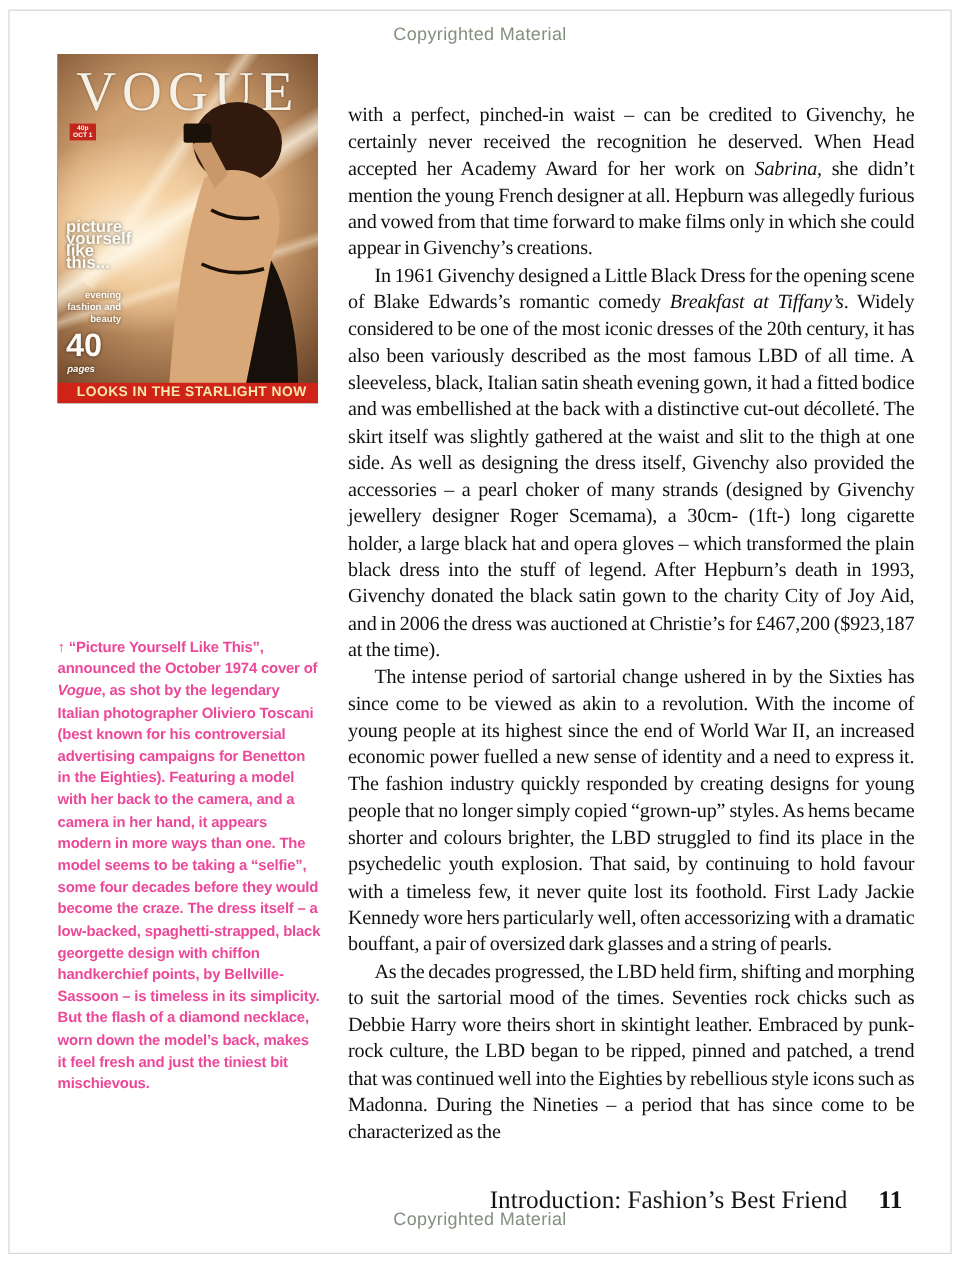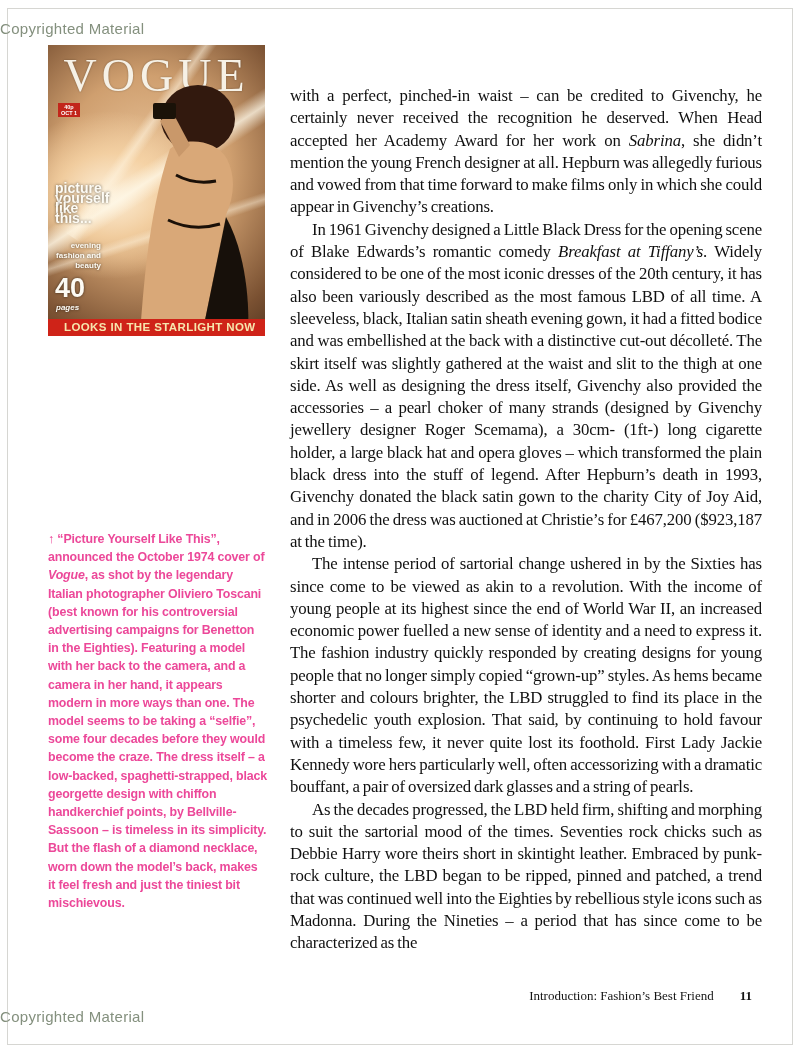--- a/index.html
+++ b/index.html
@@ -5,21 +5,21 @@
   * { margin:0; padding:0; box-sizing:border-box; }
   html,body { background:#ffffff; }
   body {
     width:800px; height:1051px; position:relative; overflow:hidden;
     font-family:"Liberation Serif", serif; color:#111;
   }
   .sheet { position:absolute; inset:0; background:#fff; }
   .frame { position:absolute; inset:8px 7px 6px 7px; border:1px solid #d6d6d2; pointer-events:none; }
 
   .watermark {
-    position:absolute; left:0; right:0; 
+    position:absolute; left:0; right:0; text-align:center;
     font-family:"Liberation Sans", sans-serif; font-size:15px;
     color:#84907e; letter-spacing:0.3px;
   }
   .watermark.top { top:20px; }
   .watermark.bottom { top:1008px; }
 
   
   .cover {
     position:absolute; left:48px; top:45px; width:217px; height:291px;
     background:#0e0804; overflow:hidden;
@@ -83,21 +83,21 @@
     color:#101010; letter-spacing:-0.15px; word-spacing:-1px;margin-top:44px;
   }
   .body-col p { margin:0; }
   .body-col p.indent { text-indent:22px; }
   .body-col em { font-style:italic; }
 
   
   .footer {
     position:absolute; top:988px; left:0; right:48px;
     display:flex; justify-content:flex-end; align-items:baseline; gap:26px;
-    font-size:13px; color:#141414;
+    font-size:21px; color:#141414;
   }
   .footer .pagenum { font-weight:bold; }
 </style>
 </head>
 <body>
 
 <div class="sheet">
   <div class="frame"></div>
 
   <div class="watermark top">Copyrighted Material</div>

